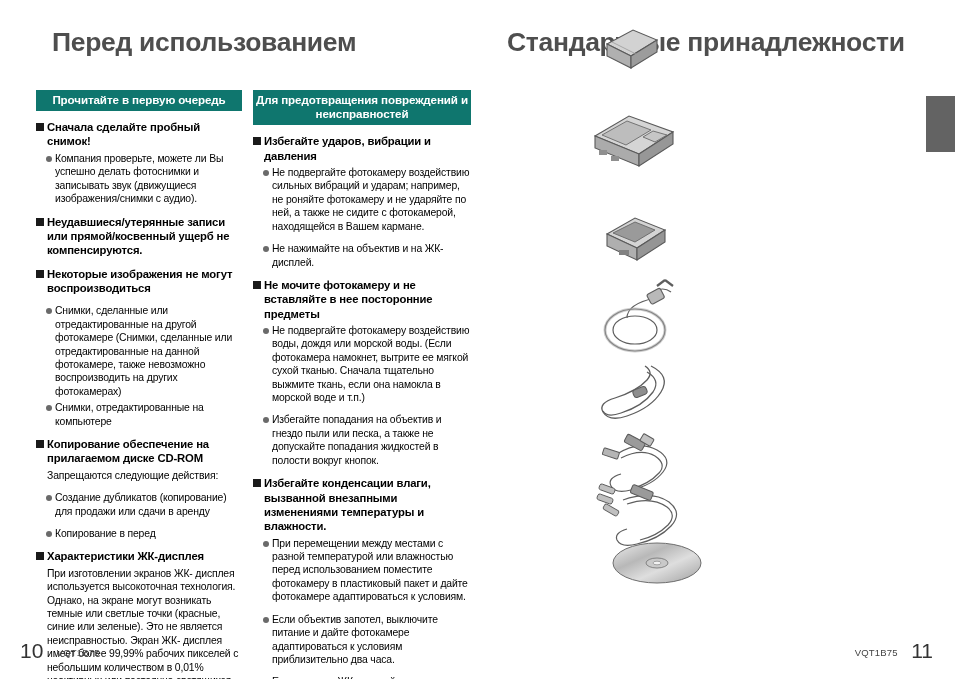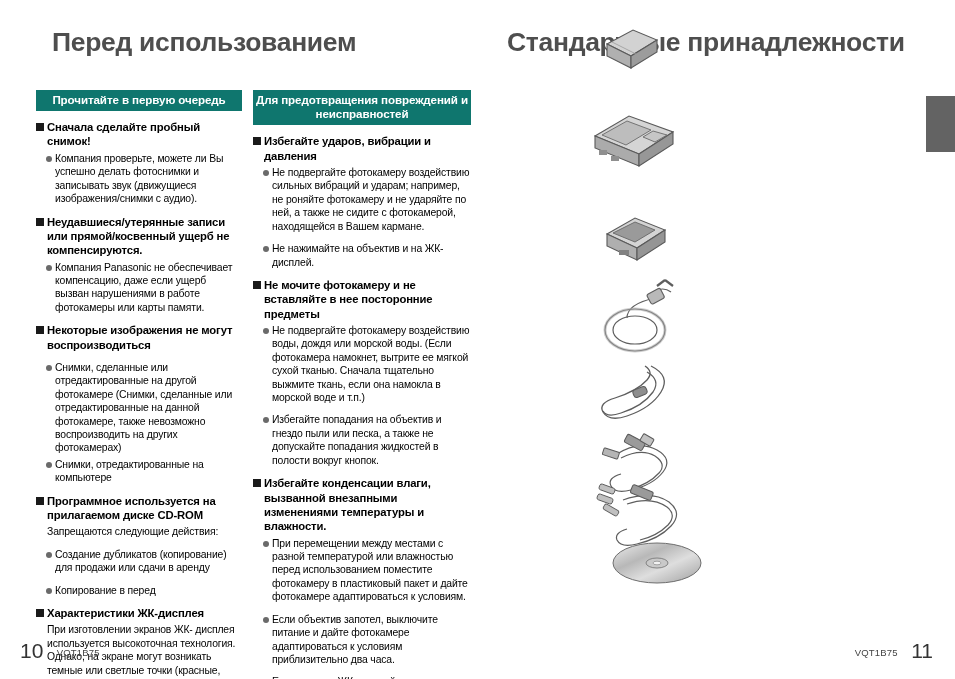--- a/index.html
+++ b/index.html
@@ -119,27 +119,26 @@
 
     <div class="page-title title-left">Перед использованием</div>
 
     <div class="col col-1">
       <div class="sec-bar">Прочитайте в первую очередь</div>
 
       <div class="h2">Сначала сделайте пробный снимок!</div>
       <div class="bul">Компания проверьте, можете ли Вы успешно делать фотоснимки и записывать звук (движущиеся изображения/снимки с аудио).</div>
 
       <div class="h2">Неудавшиеся/утерянные записи или прямой/косвенный ущерб не компенсируются.</div>
-      <div class="bul">Компания Panasonic не обеспечивает компенсацию, даже если ущерб вызван нарушениями в работе фотокамеры или карты памяти.</div>
 
       <div class="h2">Некоторые изображения не могут воспроизводиться</div>
       <div class="bul tight">Снимки, сделанные или отредактированные на другой фотокамере (Снимки, сделанные или отредактированные на данной фотокамере, также невозможно воспроизводить на других фотокамерах)</div>
       <div class="bul">Снимки, отредактированные на компьютере</div>
 
-      <div class="h2">Программное используется на прилагаемом диске CD-ROM</div>
+      <div class="h2">Копирование обеспечение на прилагаемом диске CD-ROM</div>
       <div class="p">Запрещаются следующие действия:</div>
       <div class="bul tight">Создание дубликатов (копирование) для продажи или сдачи в аренду</div>
       <div class="bul tight">Копирование в перед</div>
 
       <div class="h2">Характеристики ЖК-дисплея</div>
       <div class="p">При изготовлении экранов ЖК- дисплея используется высокоточная технология. Однако, на экране могут возникать темные или светлые точки (красные, синие или зеленые). Это не является неисправностью. Экран ЖК- дисплея имеет более 99,99% рабочих пикселей с небольшим количеством в 0,01% неактивных или постоянно светящихся символов.</div>
 
     </div>
 
     <div class="col col-2">

